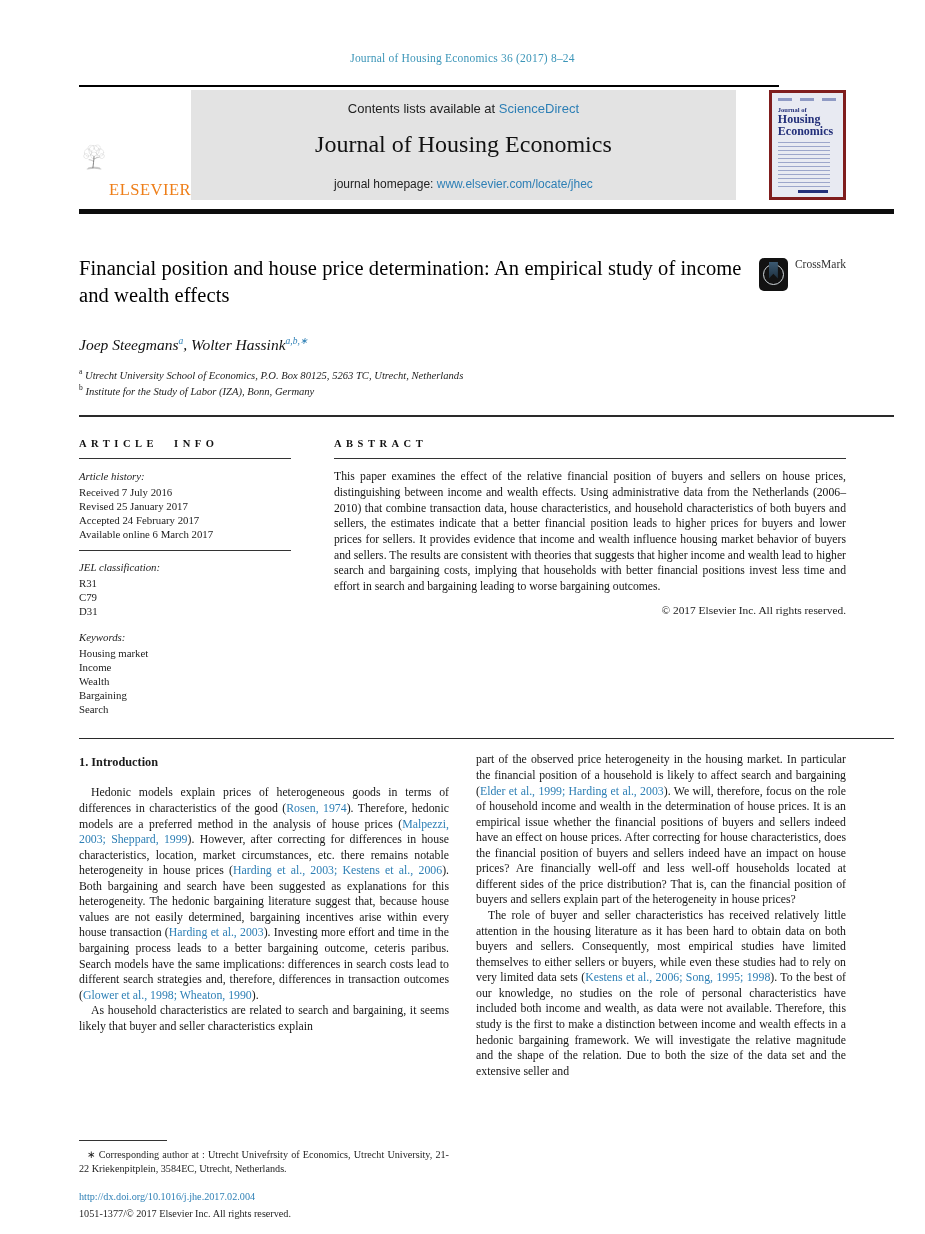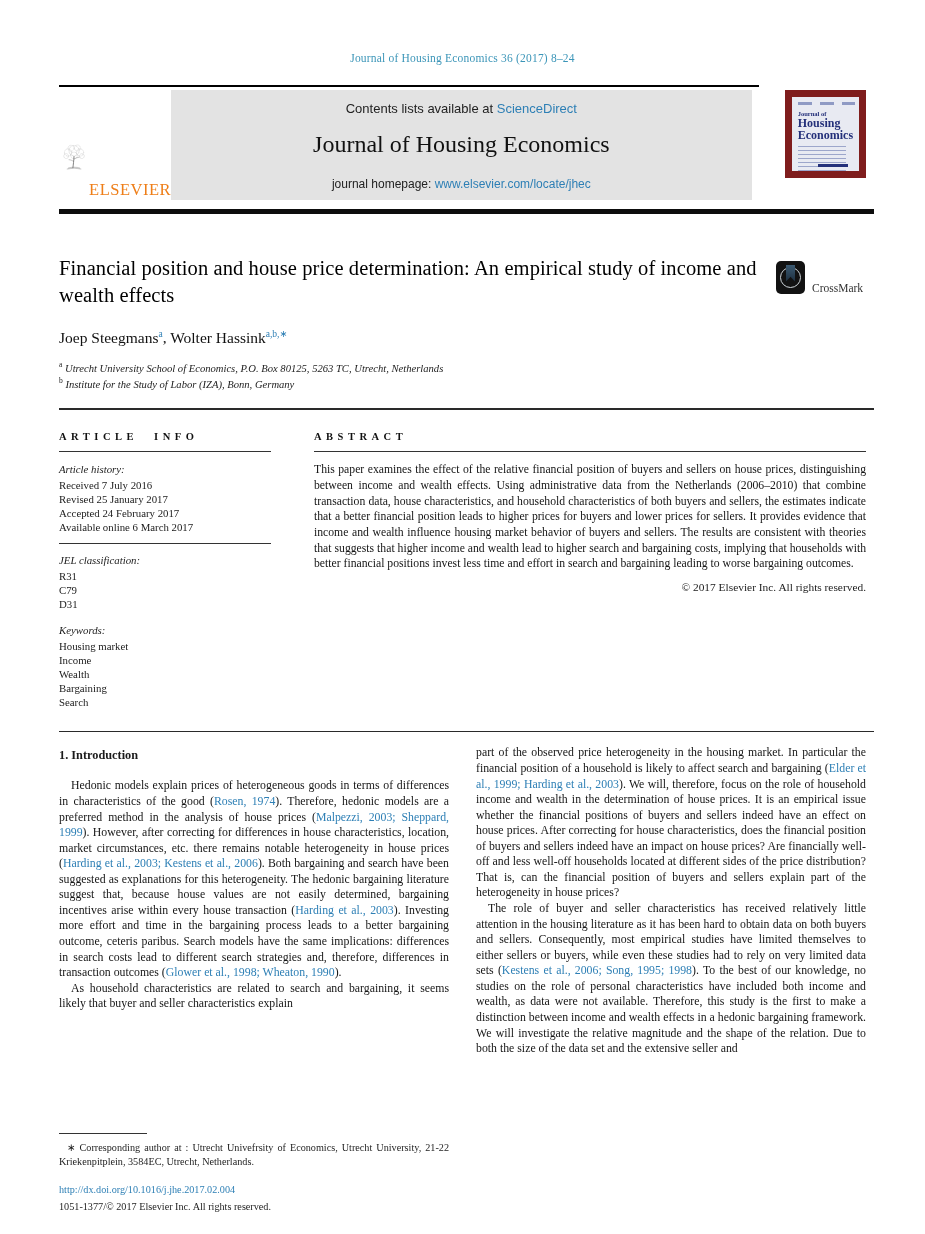--- a/index.html
+++ b/index.html
@@ -3,21 +3,21 @@
 <meta charset="utf-8">
 <style>
   * { box-sizing: border-box; margin: 0; padding: 0; }
   html, body { background: #ffffff; }
   body {
     width: 925px; height: 1234px;
     position: relative; overflow: hidden;
     font-family: "Liberation Serif", serif;
     color: #1b1b1b;
   }
-  .page { padding: 0 59px; width: 925px; }
+  .page { padding: 0 79px; width: 925px; }
 
   
   .citation {
     margin-top: 52px; text-align: center;
     font-size: 11.5px; color: #3b95b8; letter-spacing: .2px;
   }
   .toprule { width: 700px; height: 2px; background: #000; margin-top: 21px; }
 
   
   .banner { display: flex; margin-top: 3px; height: 110px; }
@@ -29,57 +29,57 @@
   .gray-box {
     width: 588px; background: #e3e3e3; text-align: center;
     padding-top: 11px; height: 110px;
   }
   .contents-line { font-family: "Liberation Sans", sans-serif; font-size: 13px; color: #222; }
   .link { color: #2d7fb5; text-decoration: none; cursor: pointer; }
   .journal-name { font-family: "Liberation Serif", serif; font-size: 24px; color: #111; margin-top: 15px; }
   .homepage-line { font-family: "Liberation Sans", sans-serif; font-size: 12px; color: #222; margin-top: 19px; }
 
   .cover-thumb {
-    width: 82px; height: 88px; margin-left: 33px;
-    background: #e8eaf2; border: 7px solid #7f1d1d;
+    width: 82px; height: 110px; margin-left: 33px;
+    background: #e8eaf2; border: 3px solid #7f1d1d;
     padding: 5px 4px 3px 6px; position: relative; overflow: hidden;
   }
   .cover-topline { width: 100%; height: 3px;
     background: repeating-linear-gradient(90deg,#8f9ac4 0 14px, transparent 14px 22px); margin-bottom: 5px; }
   .cover-journal-of { font-size: 6.5px; color: #24307a; font-weight: bold; }
   .cover-title { font-size: 12px; line-height: 1.02; color: #24307a; font-weight: bold; font-family: "Liberation Serif", serif; }
   .cover-list { margin-top: 5px; height: 46px; width: 85%;
     background: repeating-linear-gradient(#8f9ac4 0 1px, transparent 1px 4px); opacity: .85; }
   .cover-bottom { position: absolute; bottom: 4px; left: 26px; width: 30px; height: 3px; background: #24307a; }
 
   .thickrule { width: 815px; height: 4.5px; background: #0d0d0d; margin-top: 9px; }
 
   
   .title-row { display: flex; margin-top: 41px; }
   .paper-title {
     width: 705px; font-size: 20.5px; line-height: 1.32; color: #000;
     font-family: "Liberation Serif", serif; letter-spacing: .1px;
   }
-  .crossmark-badge { margin-left: 12px; margin-top: 3px; display: flex; align-items: flex-end; height: 36px; cursor: pointer; }
+  .crossmark-badge { margin-left: 12px; margin-top: 3px; display: flex; align-items: flex-start; height: 36px; cursor: pointer; }
   .cm-box {
     width: 29px; height: 33px; background: #121212; border-radius: 5px;
     display: flex; align-items: center; justify-content: center;
   }
   .cm-ring {
     width: 21px; height: 21px; border-radius: 50%;
     border: 1.5px solid #cfd6da; display: flex; justify-content: center; overflow: visible;
   }
   .cm-bookmark {
     width: 9px; height: 17px; margin-top: -3px;
     background: linear-gradient(#3c5a72, #1d2f3e);
     clip-path: polygon(0 0, 100% 0, 100% 100%, 50% 72%, 0 100%);
   }
   .cm-label { font-family: "Liberation Serif", serif; font-size: 11.5px; color: #333; margin-left: 7px; }
 
-  .authors-line { margin-top: 19px; font-size: 15.5px; color: #111; }
+  .authors-line { margin-top: 26px; font-size: 15.5px; color: #111; font-style: italic; }
   .authors-line sup { font-size: 9.5px; color: #2d7fb5; }
 
   .affiliations { margin-top: 13px; font-size: 10.6px; font-style: italic; line-height: 1.35; color: #222; }
   .affiliations sup { font-size: 7.5px; font-style: normal; }
 
   .fullrule-thin { width: 815px; height: 1.5px; background: #2a2a2a; }
   .rule-after-affil { margin-top: 17px; }
 
   
   .info-section { display: flex; margin-top: 21px; }

